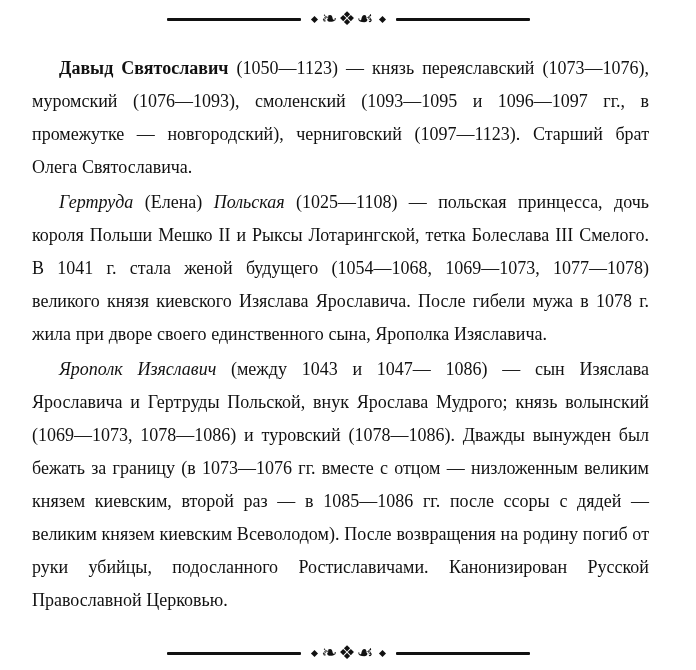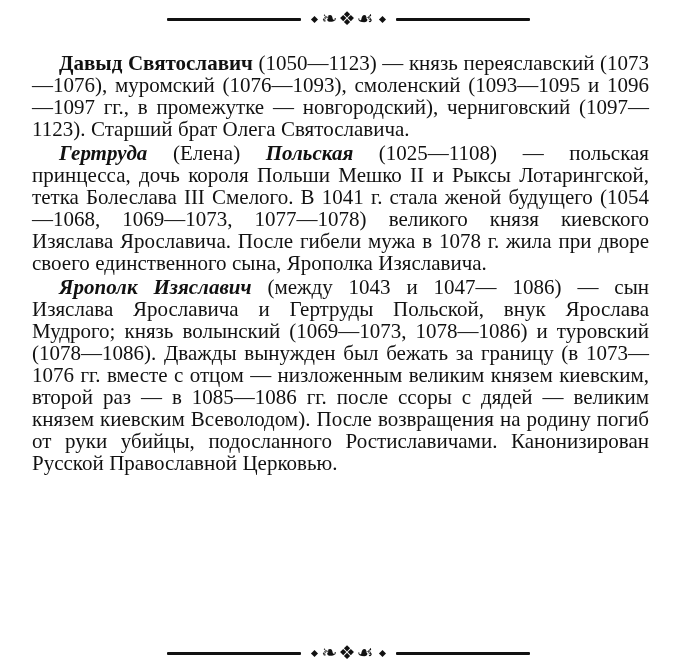--- a/index.html
+++ b/index.html
@@ -59,32 +59,32 @@
     position: relative;
     top: -1px;
   }
 
   
   .content {
     padding: 18px 14px 0 14px;
   }
   p.para {
     margin: 0 15px 2px 0;
-    font-size: 21px;
-    line-height: 22px;
+    font-size: 18px;
+    line-height: 33px;
     text-align: justify;
     text-indent: 27px;
     text-justify: inter-word;
     word-spacing: 0.2px;
     hyphens: manual;
   }
   p.para:last-child { margin-bottom: 0; }
 
   .name-bold { font-weight: bold; }
-  .name-italic-bold { font-style: italic; font-weight: bold; }
+  .name-italic-bold { font-style: italic; font-weight: normal; }
 </style>
 </head>
 <body>
 
 <div class="page">
 
   <div class="ornament ornament-top">
     <span class="orn-rule left"></span>
     <span class="orn-dot"></span>
     <span class="orn-mid">❧❖☙</span>

